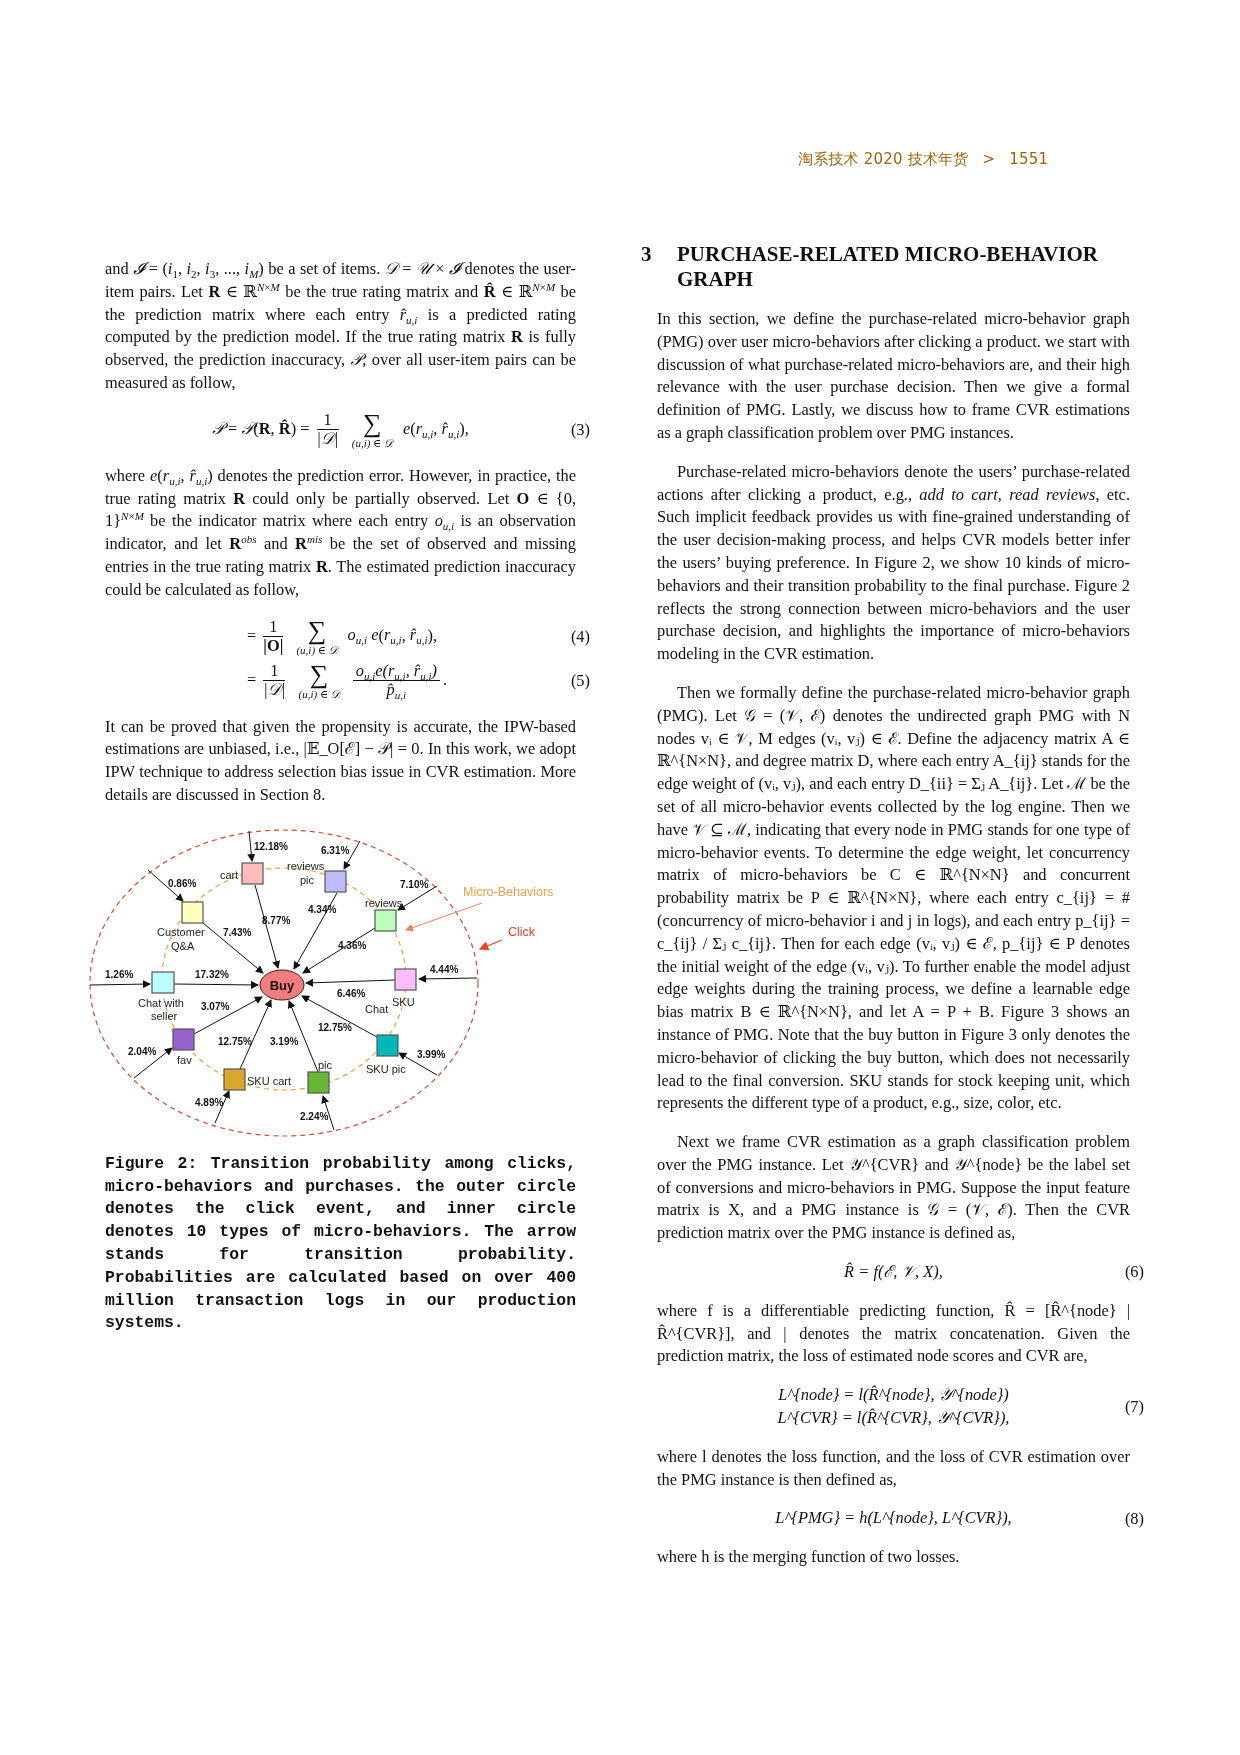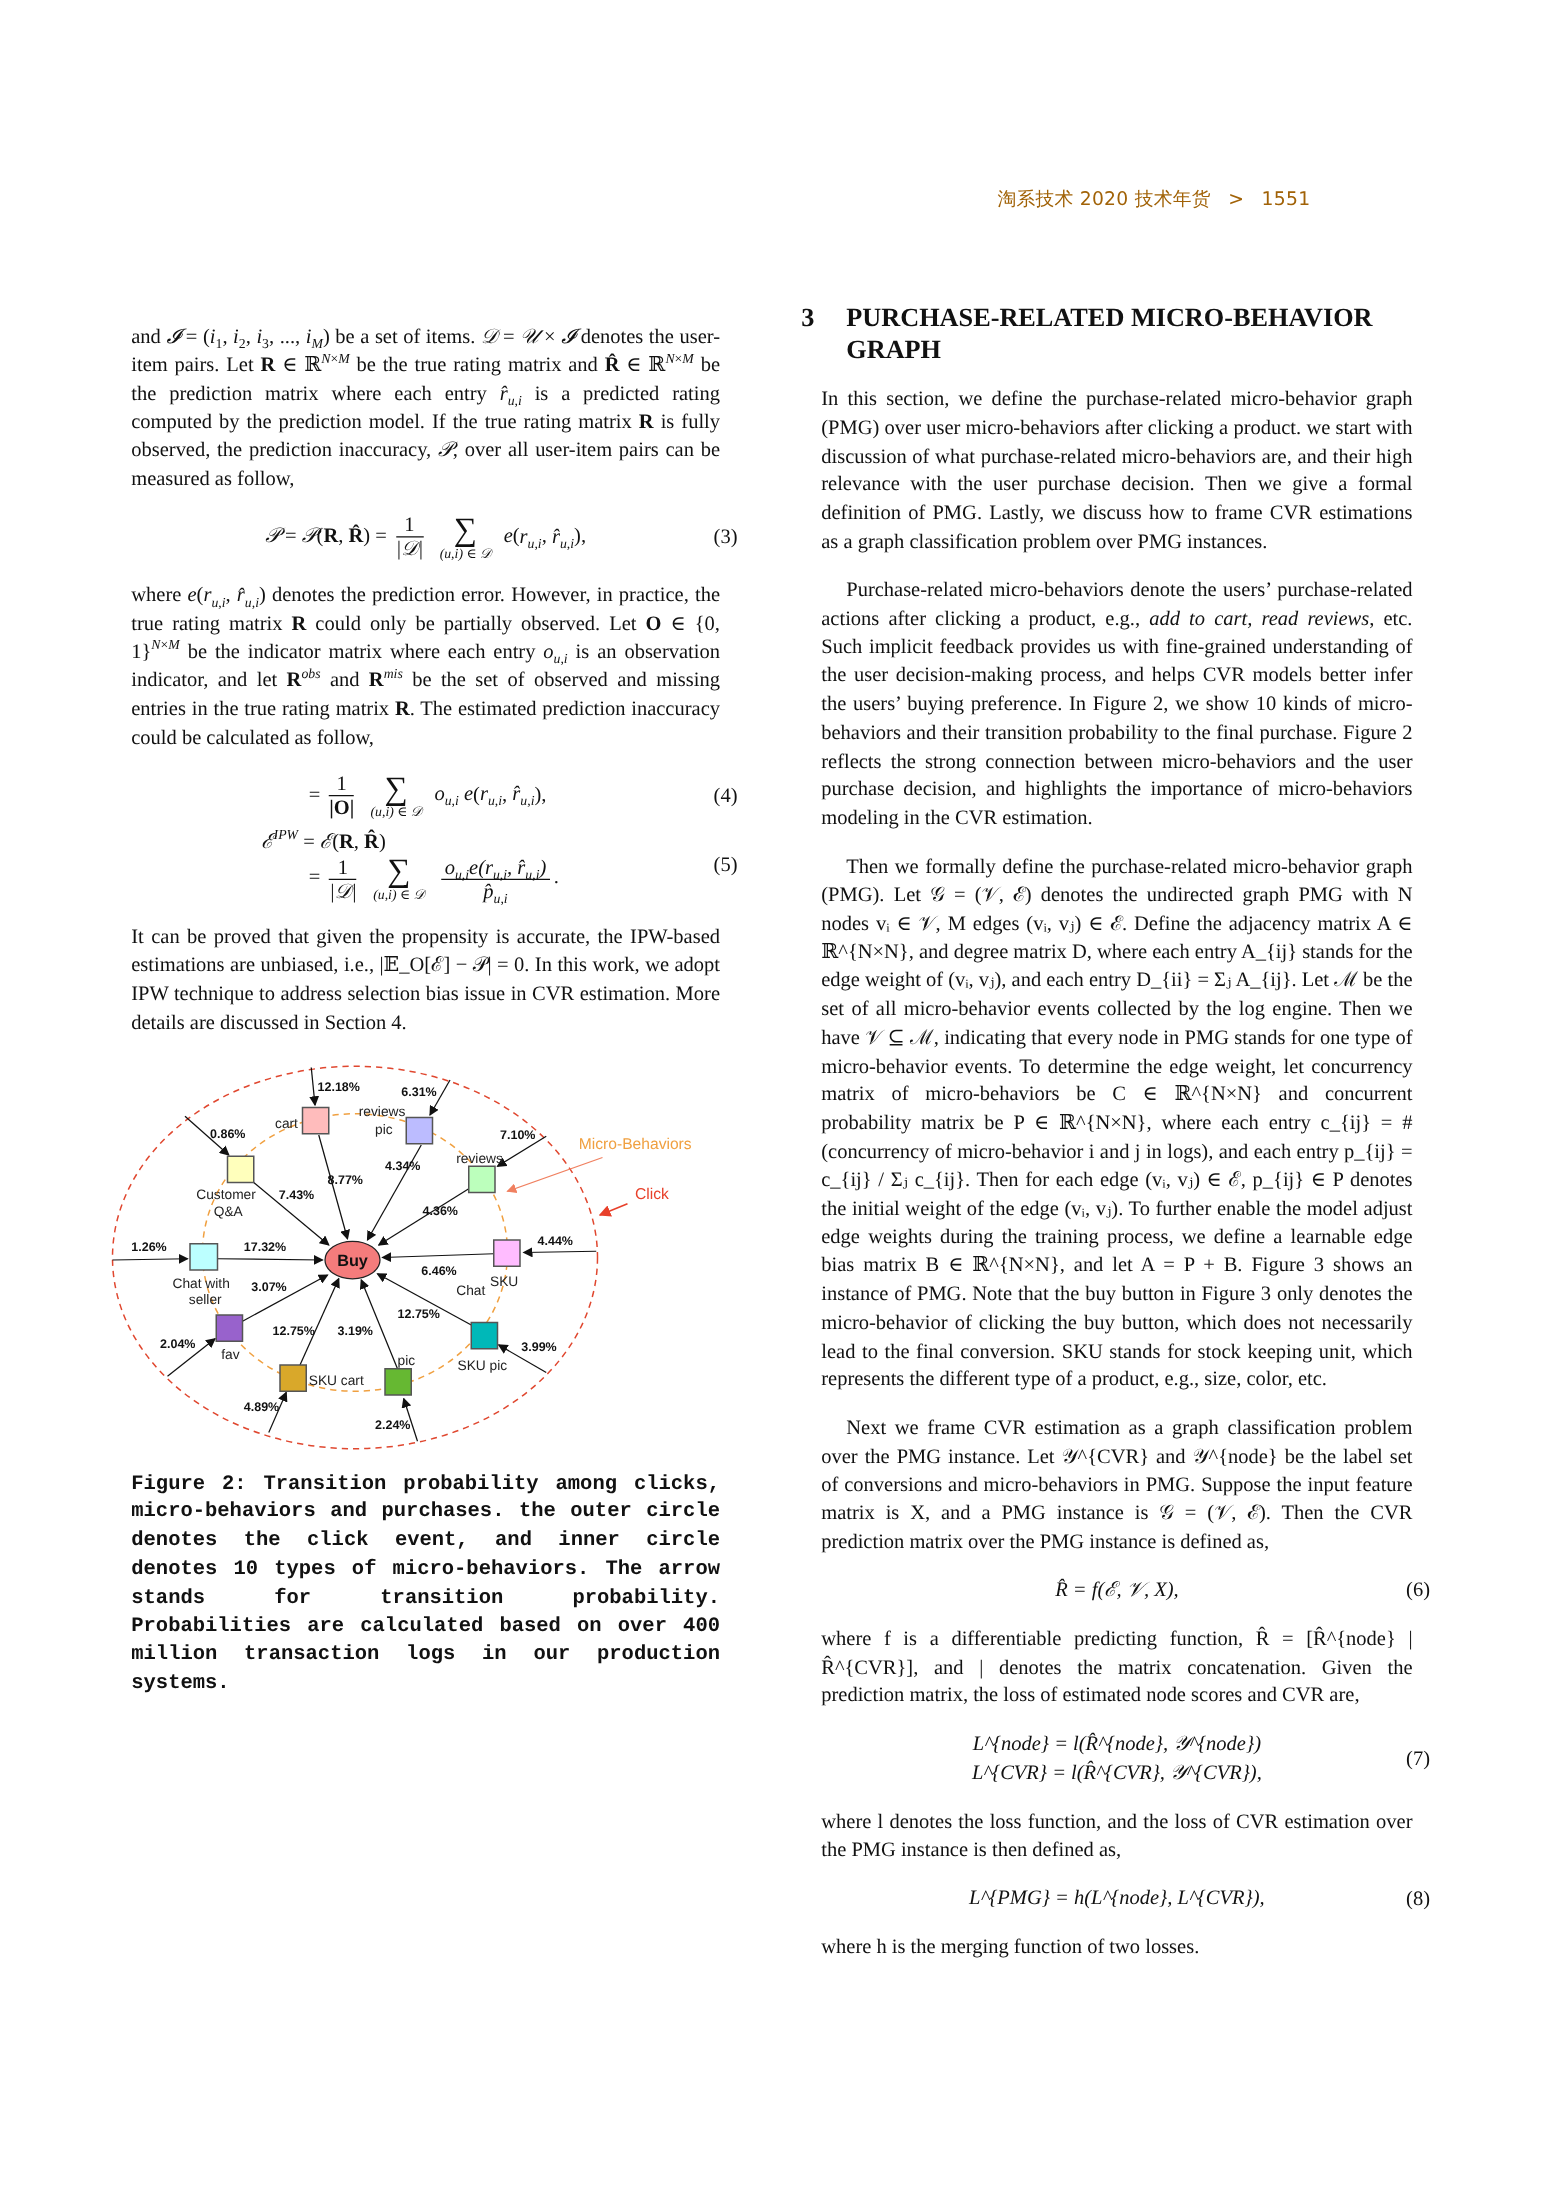--- a/index.html
+++ b/index.html
@@ -55,30 +55,29 @@
     <div style="padding-left:38px">=
       <span class="frac"><span class="n">1</span><span class="d b">|O|</span></span>
       <span class="sum"><span class="sym">∑</span><span class="under">(u,i) ∈ 𝒟</span></span>
       <span class="math">o<sub>u,i</sub> e</span>(<span class="math">r<sub>u,i</sub></span>, <span class="math">r̂<sub>u,i</sub></span>),
     </div>
     <span class="num">(4)</span>
   </div>
 
 
   <div class="eq multi">
-    <div><span class="math">ℰ</span><sup><i>IPW</i></sup> = <span class="math">ℰ</span>(<b>R</b>, <b>R̂</b>)</div>
     <div style="padding-left:38px">=
       <span class="frac"><span class="n">1</span><span class="d math">|𝒟|</span></span>
       <span class="sum"><span class="sym">∑</span><span class="under">(u,i) ∈ 𝒟</span></span>
       <span class="frac"><span class="n math">o<sub>u,i</sub>e(r<sub>u,i</sub>, r̂<sub>u,i</sub>)</span><span class="d math">p̂<sub>u,i</sub></span></span>.
     </div>
     <span class="num">(5)</span>
   </div>
 
-  <p>It can be proved that given the propensity is accurate, the IPW-based estimations are unbiased, i.e., |𝔼_O[ℰ] − 𝒫| = 0. In this work, we adopt IPW technique to address selection bias issue in CVR estimation. More details are discussed in Section 4.</p>
+  <p>It can be proved that given the propensity is accurate, the IPW-based estimations are unbiased, i.e., |𝔼_O[ℰ] − 𝒫| = 0. In this work, we adopt IPW technique to address selection bias issue in CVR estimation. More details are discussed in Section 8.</p>
 
   <div class="figure">
     <svg width="560" height="320" viewBox="0 0 560 320">
       <defs>
         <marker id="ah" markerWidth="8" markerHeight="8" refX="7" refY="4" orient="auto">
           <path d="M0,0 L8,4 L0,8 z" fill="#111"></path>
         </marker>
       </defs>
 
       <ellipse cx="284" cy="160" rx="194" ry="153" fill="none" stroke="#e0472f" stroke-width="1.2" stroke-dasharray="5,4"></ellipse>

